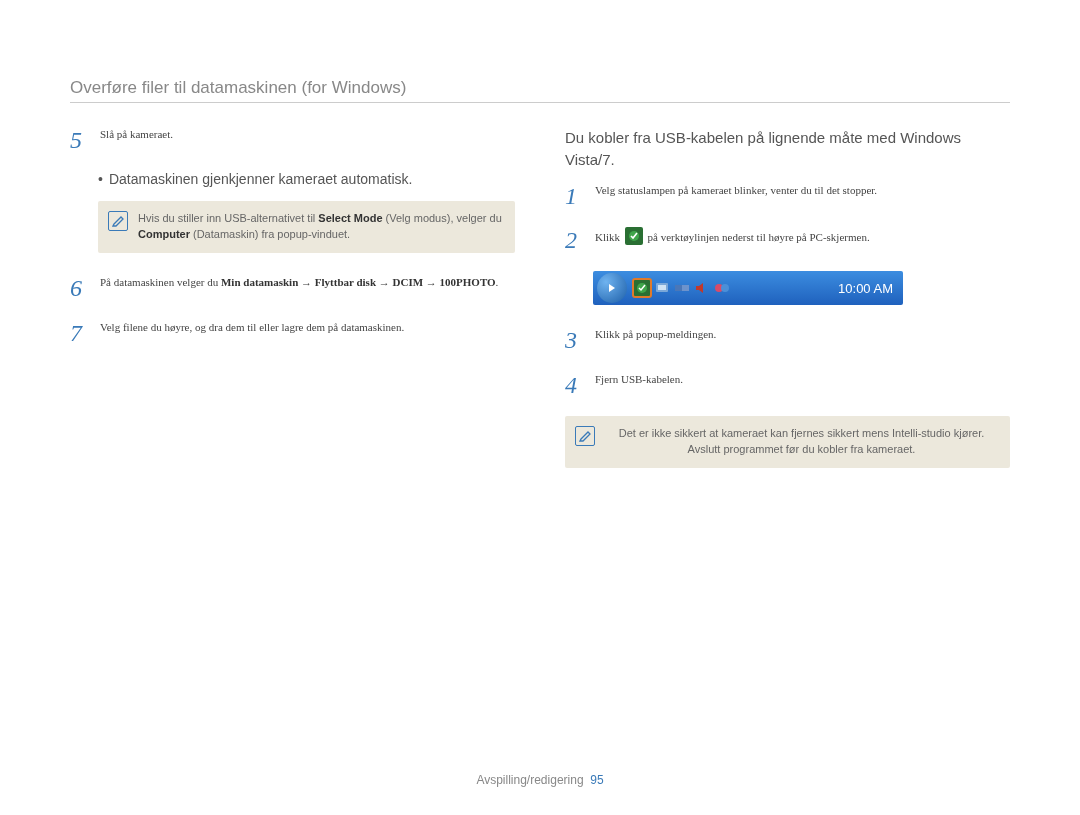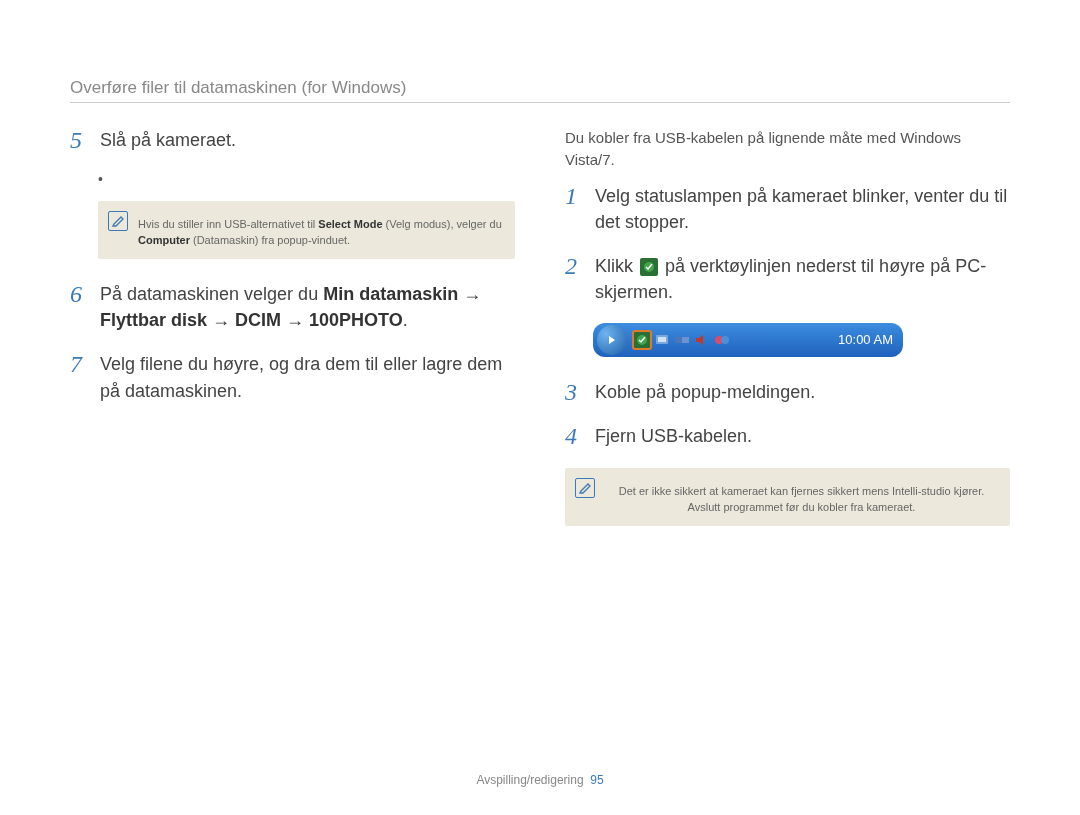--- a/index.html
+++ b/index.html
@@ -2,33 +2,33 @@
 <html><head>
 <meta charset="utf-8">
 <style>
   html,body{margin:0;padding:0;background:#fff;font-family:Arial,Helvetica,sans-serif;color:#444;}
   .page{width:1080px;height:815px;position:relative;box-sizing:border-box;padding:78px 70px 0 70px;}
   .breadcrumb{font-size:17px;color:#888;font-weight:300;border-bottom:1px solid #ccc;padding-bottom:4px;margin-bottom:24px;}
   .columns{display:flex;gap:50px;}
   .col{flex:1;min-width:0;}
   .step{display:flex;margin-bottom:18px;}
   .stepnum{color:#3a7ab8;font-size:24px;font-style:italic;font-family:"Times New Roman",serif;min-width:24px;margin-right:6px;line-height:1.1;}
-  .steptxt{font-size:18px;color:#444;line-height:1.45;flex:1;}
+  .steptxt{font-size:11px;color:#444;line-height:1.45;flex:1;font-family:Liberation Serif, serif;}
   .bullet{font-size:14px;color:#555;margin:6px 0 14px 28px;display:flex;}
   .bdot{margin-right:6px;}
-  .note{background:#ece8dc;border-radius:2px;margin:0 0 22px 28px;padding:16px 12px 10px 40px;position:relative;font-size:11px;color:#666;line-height:1.45;}
+  .note{background:#ece8dc;border-radius:2px;margin:0 0 22px 28px;padding:10px 12px 10px 40px;position:relative;font-size:11px;color:#666;line-height:1.45;}
   .note .nicon{position:absolute;left:10px;top:10px;width:18px;height:18px;border:1.5px solid #3a7ab8;border-radius:2px;display:flex;align-items:center;justify-content:center;}
   .note .nicon svg{display:block;}
   .bold{font-weight:bold;color:#333;}
   .section-title{color:#3a7ab8;font-size:24px;font-weight:400;margin:0 0 8px 0;}
   .intro{font-size:15px;color:#555;line-height:1.45;margin-bottom:12px;}
   .inline-icon{display:inline-block;width:18px;height:18px;vertical-align:-4px;margin:0 2px;}
   
   .taskbar{width:310px;height:34px;margin:12px 0 22px 28px;display:flex;align-items:center;
-    background:linear-gradient(#3c8de0,#1f61bd);border-radius:12px;font-size:14px;justify-content:flex-end;}
+    background:linear-gradient(#3c8de0,#1f61bd);border-radius:2px;font-size:14px;justify-content:flex-end;}
   .startbtn{width:30px;height:30px;margin:2px 2px 2px 4px;border-radius:15px;
     background:radial-gradient(circle at 30% 30%,#6fb3f0,#1d5fa8);display:flex;align-items:center;justify-content:center;}
   .tray{display:flex;align-items:center;padding:0 4px;gap:2px;}
   .trayicon{width:18px;height:18px;border-radius:2px;display:flex;align-items:center;justify-content:center;font-size:11px;}
   .hl{outline:2px solid #e07a2a;outline-offset:-1px;}
   .clock{color:#fff;font-size:13px;margin-left:auto;padding:0 10px;}
   .footer{position:absolute;bottom:28px;left:0;right:0;text-align:center;font-size:12px;color:#888;}
   .footer .pg{color:#3a7ab8;}
   .note-right{margin-left:0;text-align:center;}
 </style>
@@ -42,20 +42,21 @@
   <div class="columns">
 
     <div class="col">
 
       <div class="step">
         <div class="stepnum">5</div>
         <div class="steptxt">Slå på kameraet.</div>
       </div>
       <div class="bullet">
         <span class="bdot">•</span>
+        <span>Datamaskinen gjenkjenner kameraet automatisk.</span>
       </div>
 
       <div class="note">
         <span class="nicon">
           <svg width="12" height="12" viewBox="0 0 12 12">
               <path d="M2 9 L9 2 L11 4 L4 11 L1 11 Z" fill="none" stroke="#3a7ab8" stroke-width="1.3"></path>
             </svg>
         </span>
         <span>Hvis du stiller inn USB-alternativet til </span><span class="bold">Select Mode</span><span> (Velg modus), velger du </span><span class="bold">Computer</span><span> (Datamaskin) fra popup-vinduet.</span>
       </div>
@@ -134,21 +135,21 @@
                 <circle cx="6" cy="9" r="4" fill="#d84b6a"></circle>
                 <circle cx="12" cy="9" r="4" fill="#4b8fd8"></circle>
               </svg>
           </div>
         </div>
         <div class="clock">10:00 AM</div>
       </div>
 
       <div class="step">
         <div class="stepnum">3</div>
-        <div class="steptxt">Koble på popup-meldingen.</div>
+        <div class="steptxt">Klikk på popup-meldingen.</div>
       </div>
 
       <div class="step">
         <div class="stepnum">4</div>
         <div class="steptxt">Fjern USB-kabelen.</div>
       </div>
 
       <div class="note note-right">
         <span class="nicon">
           <svg width="12" height="12" viewBox="0 0 12 12">

